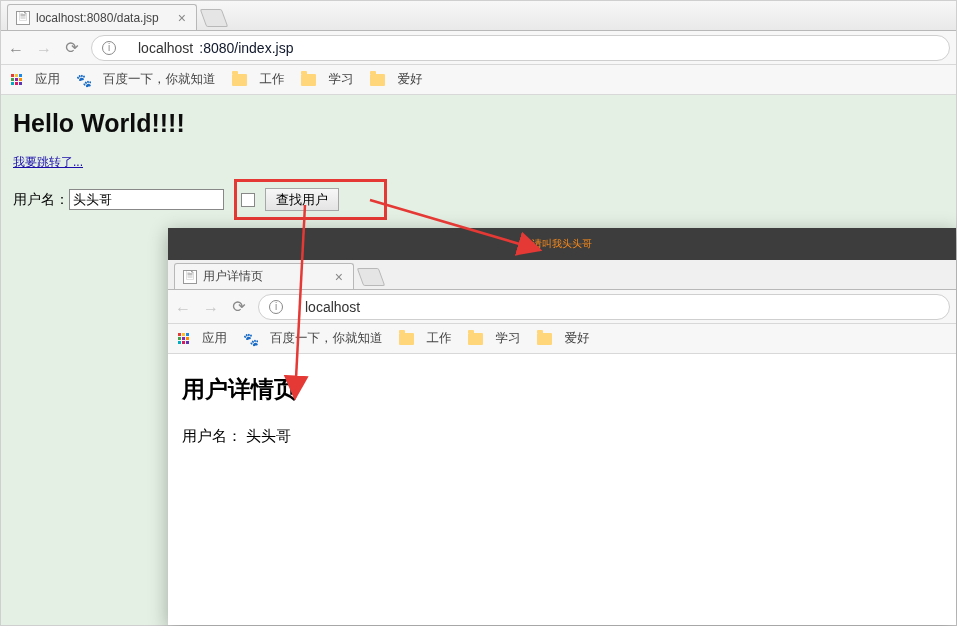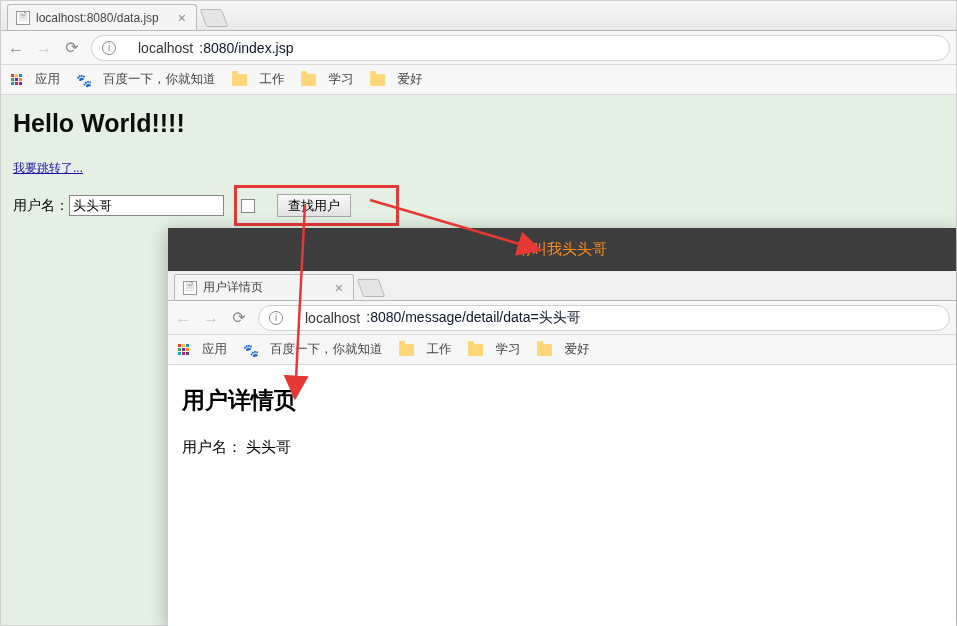--- a/index.html
+++ b/index.html
@@ -155,21 +155,21 @@
     }
     .content1 {
       background: #e4f0e4;
       height: calc(100% - 94px);
       padding: 14px 12px;
     }
     .content1 h1 {
       font-size: 25px;
       font-weight: bold;
       color: #0d0d0d;
-      margin-bottom: 22px;
+      margin-bottom: 16px;
     }
     .content1 a.jump {
       color: #1a0dab;
       text-decoration: underline;
       font-size: 12px;
     }
     .formrow {
       margin-top: 8px;
       display: flex;
       align-items: center;
@@ -197,41 +197,40 @@
       border: 1px solid #888;
       background: #fff;
     }
     button.findbtn {
       height: 23px;
       padding: 0 10px;
       background: linear-gradient(#f7f7f7,#e4e4e4);
       border: 1px solid #a7a7a7;
       font-size: 13px;
       cursor: pointer;
-      margin-left: 12px;
     }
 
     
     .win2 {
       position: absolute;
       left: 168px;
       top: 228px;
       width: 788px;
       height: 397px;
       background: #fff;
       box-shadow: 0 4px 18px rgba(0,0,0,.3);
     }
     .win2 .titlebar {
-      height: 43px;
+      height: 32px;
       background: #3d3d3d;
       display: flex;
       align-items: center;
       justify-content: center;
       color: #ff8c1a;
-      font-size: 15px;
+      font-size: 10px;
     }
     .win2 .tabstrip { background: #f0f0f0; }
     .win2 .tab { min-width: 180px; }
     .win2 .content2 {
       background: #fff;
       height: calc(100% - 126px);
       padding: 20px 14px;
     }
     .win2 .content2 h2 {
       font-size: 23px;
@@ -333,21 +332,20 @@
     </div>
     <div class="newtab"></div>
   </div>
   <div class="navbar">
     <div class="navbtn disabled">←</div>
     <div class="navbtn disabled">→</div>
     <div class="navbtn">⟳</div>
     <div class="urlbar">
       <span class="info-icon">i</span>
       <span class="host">localhost</span>
-        <span class="path">:8080/message/detail/data=头头哥</span>
     </div>
   </div>
   <div class="bookbar">
     <div class="bk-item">
       <div class="appsicon">
           <span></span>
           <span></span>
           <span></span>
           <span></span>
           <span></span>

